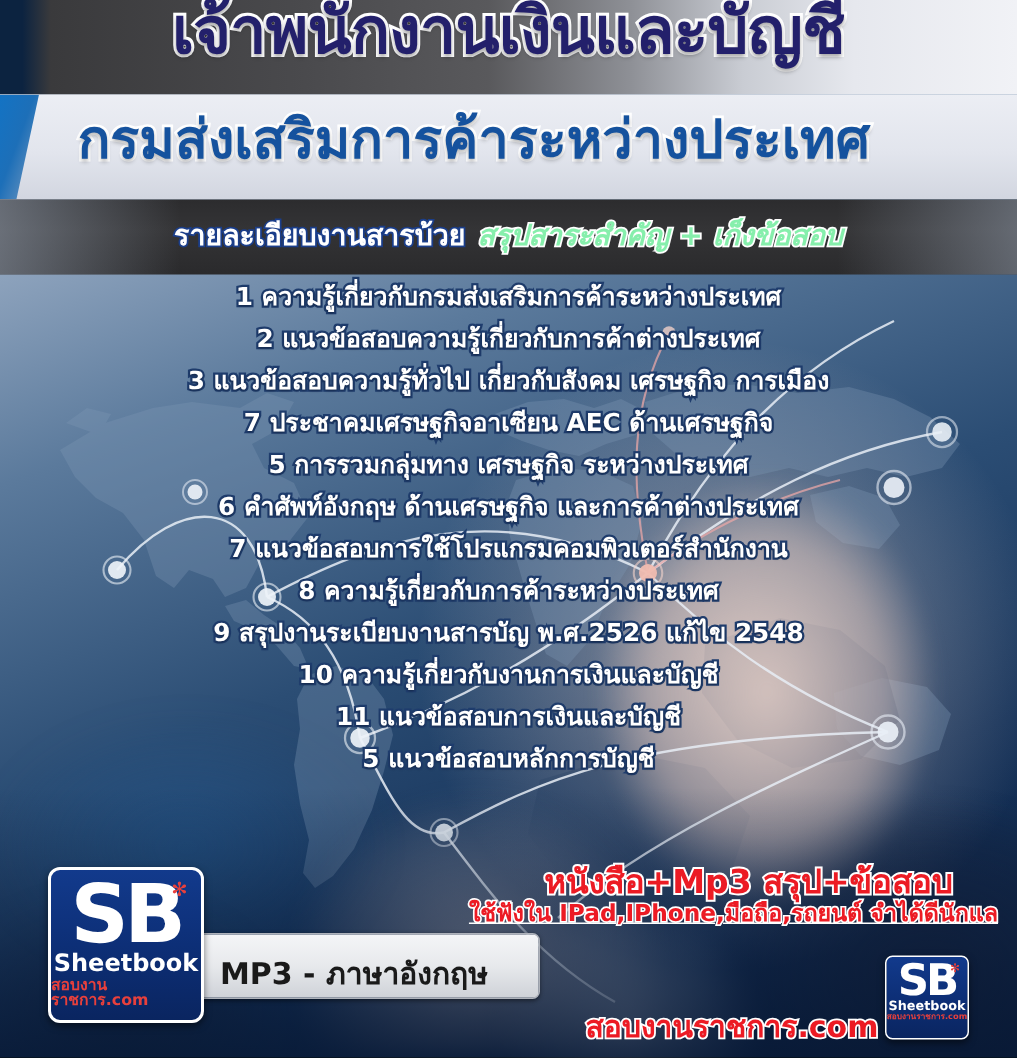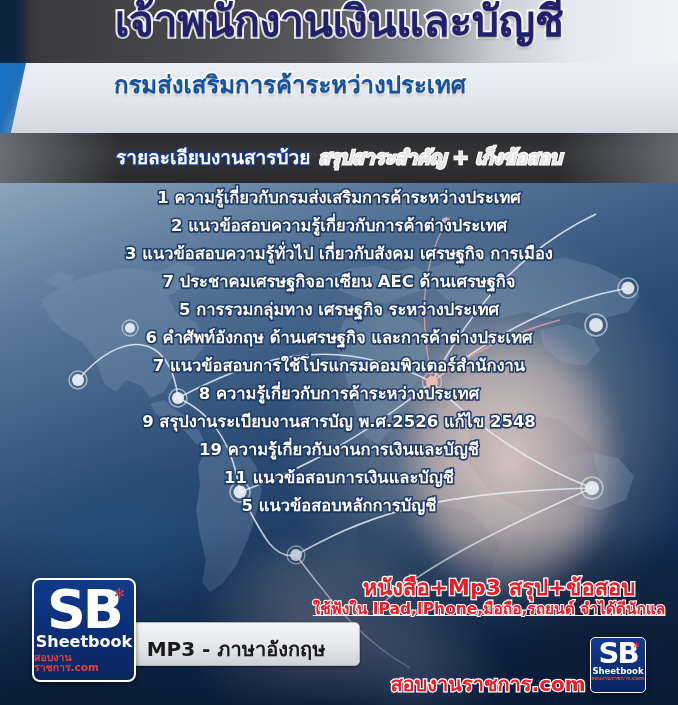--- a/index.html
+++ b/index.html
@@ -141,22 +141,22 @@
     -webkit-text-stroke: 4px #ffffff;
     paint-order: stroke fill;
     text-shadow: 0 2px 3px rgba(0,0,0,0.35);
     line-height: 1.45;
     white-space: nowrap;
   }
   .title-sub {
     position: absolute;
     left: 0; top: 68px;
     width: 580px;
-    text-align: center;
-    font-size: 24px;
+    text-align: right;
+    font-size: 36px;
     font-weight: 900;
     color: #15529e;
     -webkit-text-stroke: 3.5px #ffffff;
     paint-order: stroke fill;
     text-shadow: 0 2px 3px rgba(0,0,0,0.28);
     line-height: 1.45;
     white-space: nowrap;
   }
   .detail-line {
     position: absolute;
@@ -167,21 +167,21 @@
     font-weight: 900;
     white-space: nowrap;
     line-height: 1.5;
   }
   .detail-line .d-white {
     color: #ffffff;
     -webkit-text-stroke: 2.4px #1b3e8a;
     paint-order: stroke fill;
   }
   .detail-line .d-red {
-    color: #e5e5e5;
+    color: #86efac;
     -webkit-text-stroke: 2.4px #ffffff;
     paint-order: stroke fill;
     font-style: italic;
     margin-left: 8px;
   }
 
   
   .topic-list {
     position: absolute;
     left: 0; top: 190px;
@@ -414,21 +414,21 @@
   <div class="topic-list">
     <span class="topic-item">1 ความรู้เกี่ยวกับกรมส่งเสริมการค้าระหว่างประเทศ</span>
     <span class="topic-item">2 แนวข้อสอบความรู้เกี่ยวกับการค้าต่างประเทศ</span>
     <span class="topic-item">3 แนวข้อสอบความรู้ทั่วไป เกี่ยวกับสังคม เศรษฐกิจ การเมือง</span>
     <span class="topic-item">7 ประชาคมเศรษฐกิจอาเซียน  AEC ด้านเศรษฐกิจ</span>
     <span class="topic-item">5 การรวมกลุ่มทาง เศรษฐกิจ ระหว่างประเทศ</span>
     <span class="topic-item">6 คำศัพท์อังกฤษ ด้านเศรษฐกิจ และการค้าต่างประเทศ</span>
     <span class="topic-item">7 แนวข้อสอบการใช้โปรแกรมคอมพิวเตอร์สำนักงาน</span>
     <span class="topic-item">8 ความรู้เกี่ยวกับการค้าระหว่างประเทศ</span>
     <span class="topic-item">9 สรุปงานระเบียบงานสารบัญ  พ.ศ.2526 แก้ไข 2548</span>
-    <span class="topic-item">19 ความรู้เกี่ยวกับงานการเงินและบัญชี</span>
+    <span class="topic-item">10 ความรู้เกี่ยวกับงานการเงินและบัญชี</span>
     <span class="topic-item">11 แนวข้อสอบการเงินและบัญชี</span>
     <span class="topic-item">5 แนวข้อสอบหลักการบัญชี</span>
   </div>
 
   <div class="promo-red">หนังสือ+Mp3 สรุป+ข้อสอบ</div>
   <div class="promo-red2">ใช้ฟังใน IPad,IPhone,มือถือ,รถยนต์ จำได้ดีนักแล</div>
 
   <div class="mp3-box">
     <span class="mp3-text">MP3 - ภาษาอังกฤษ</span>
   </div>

